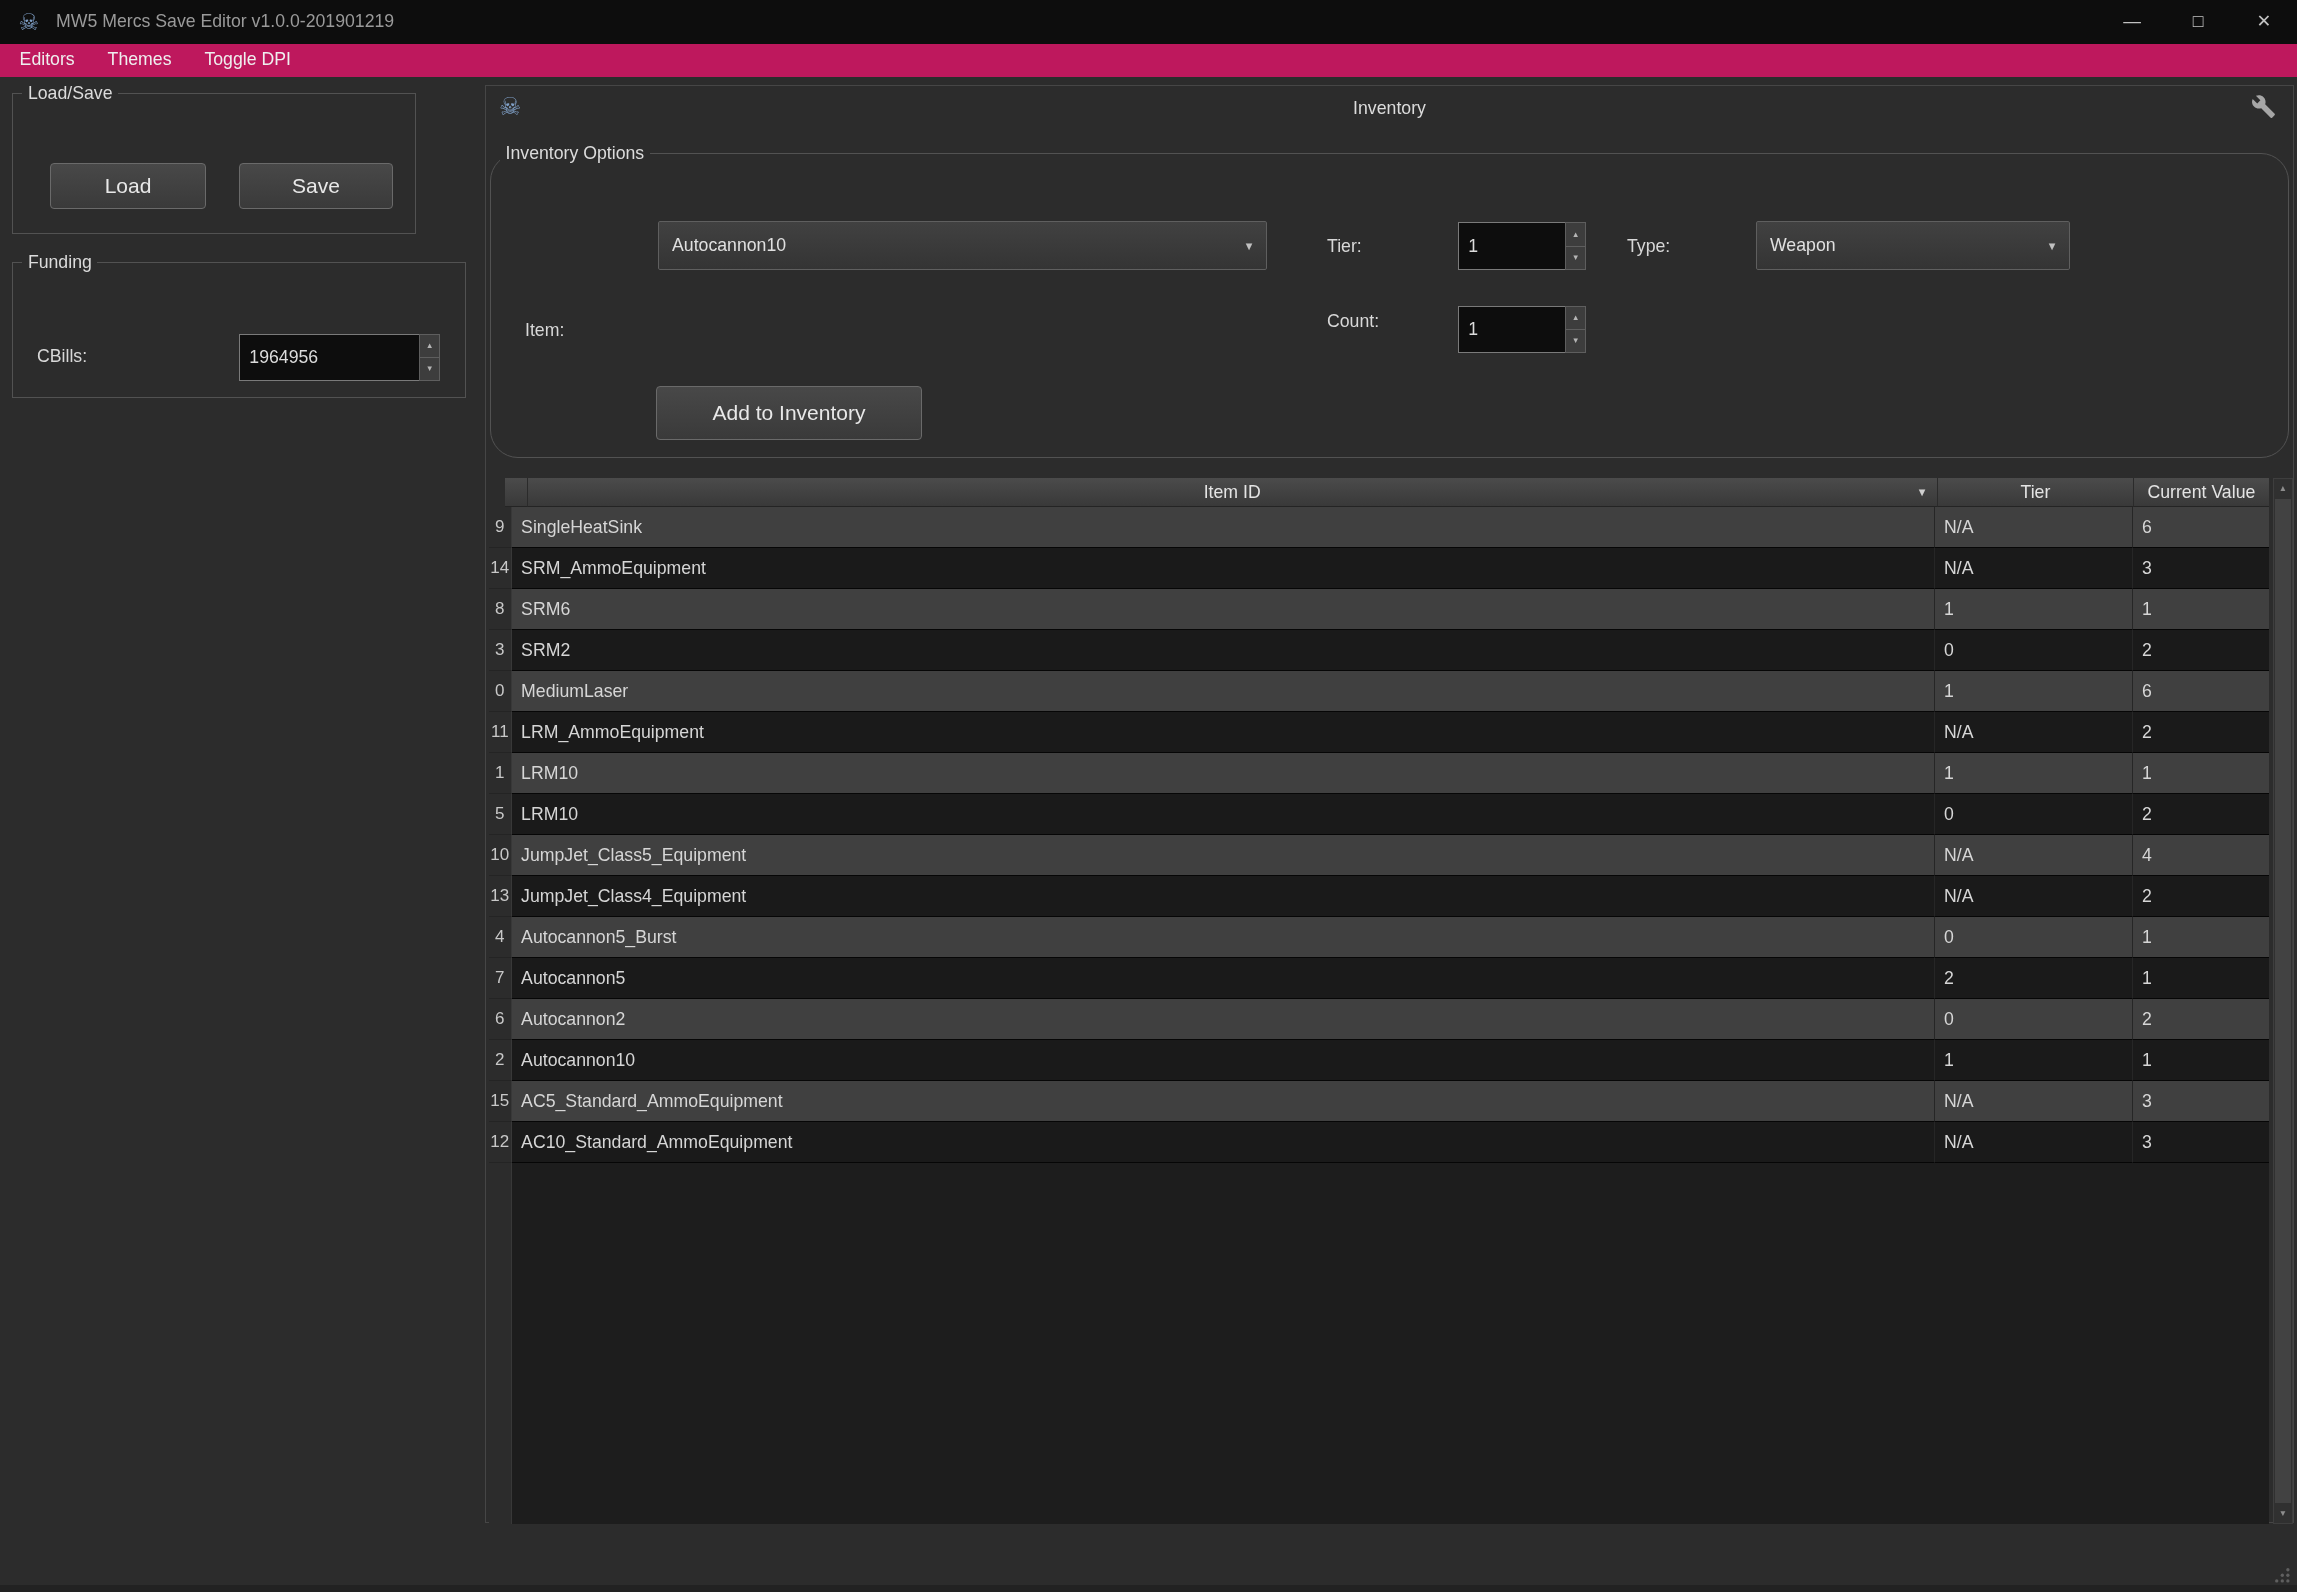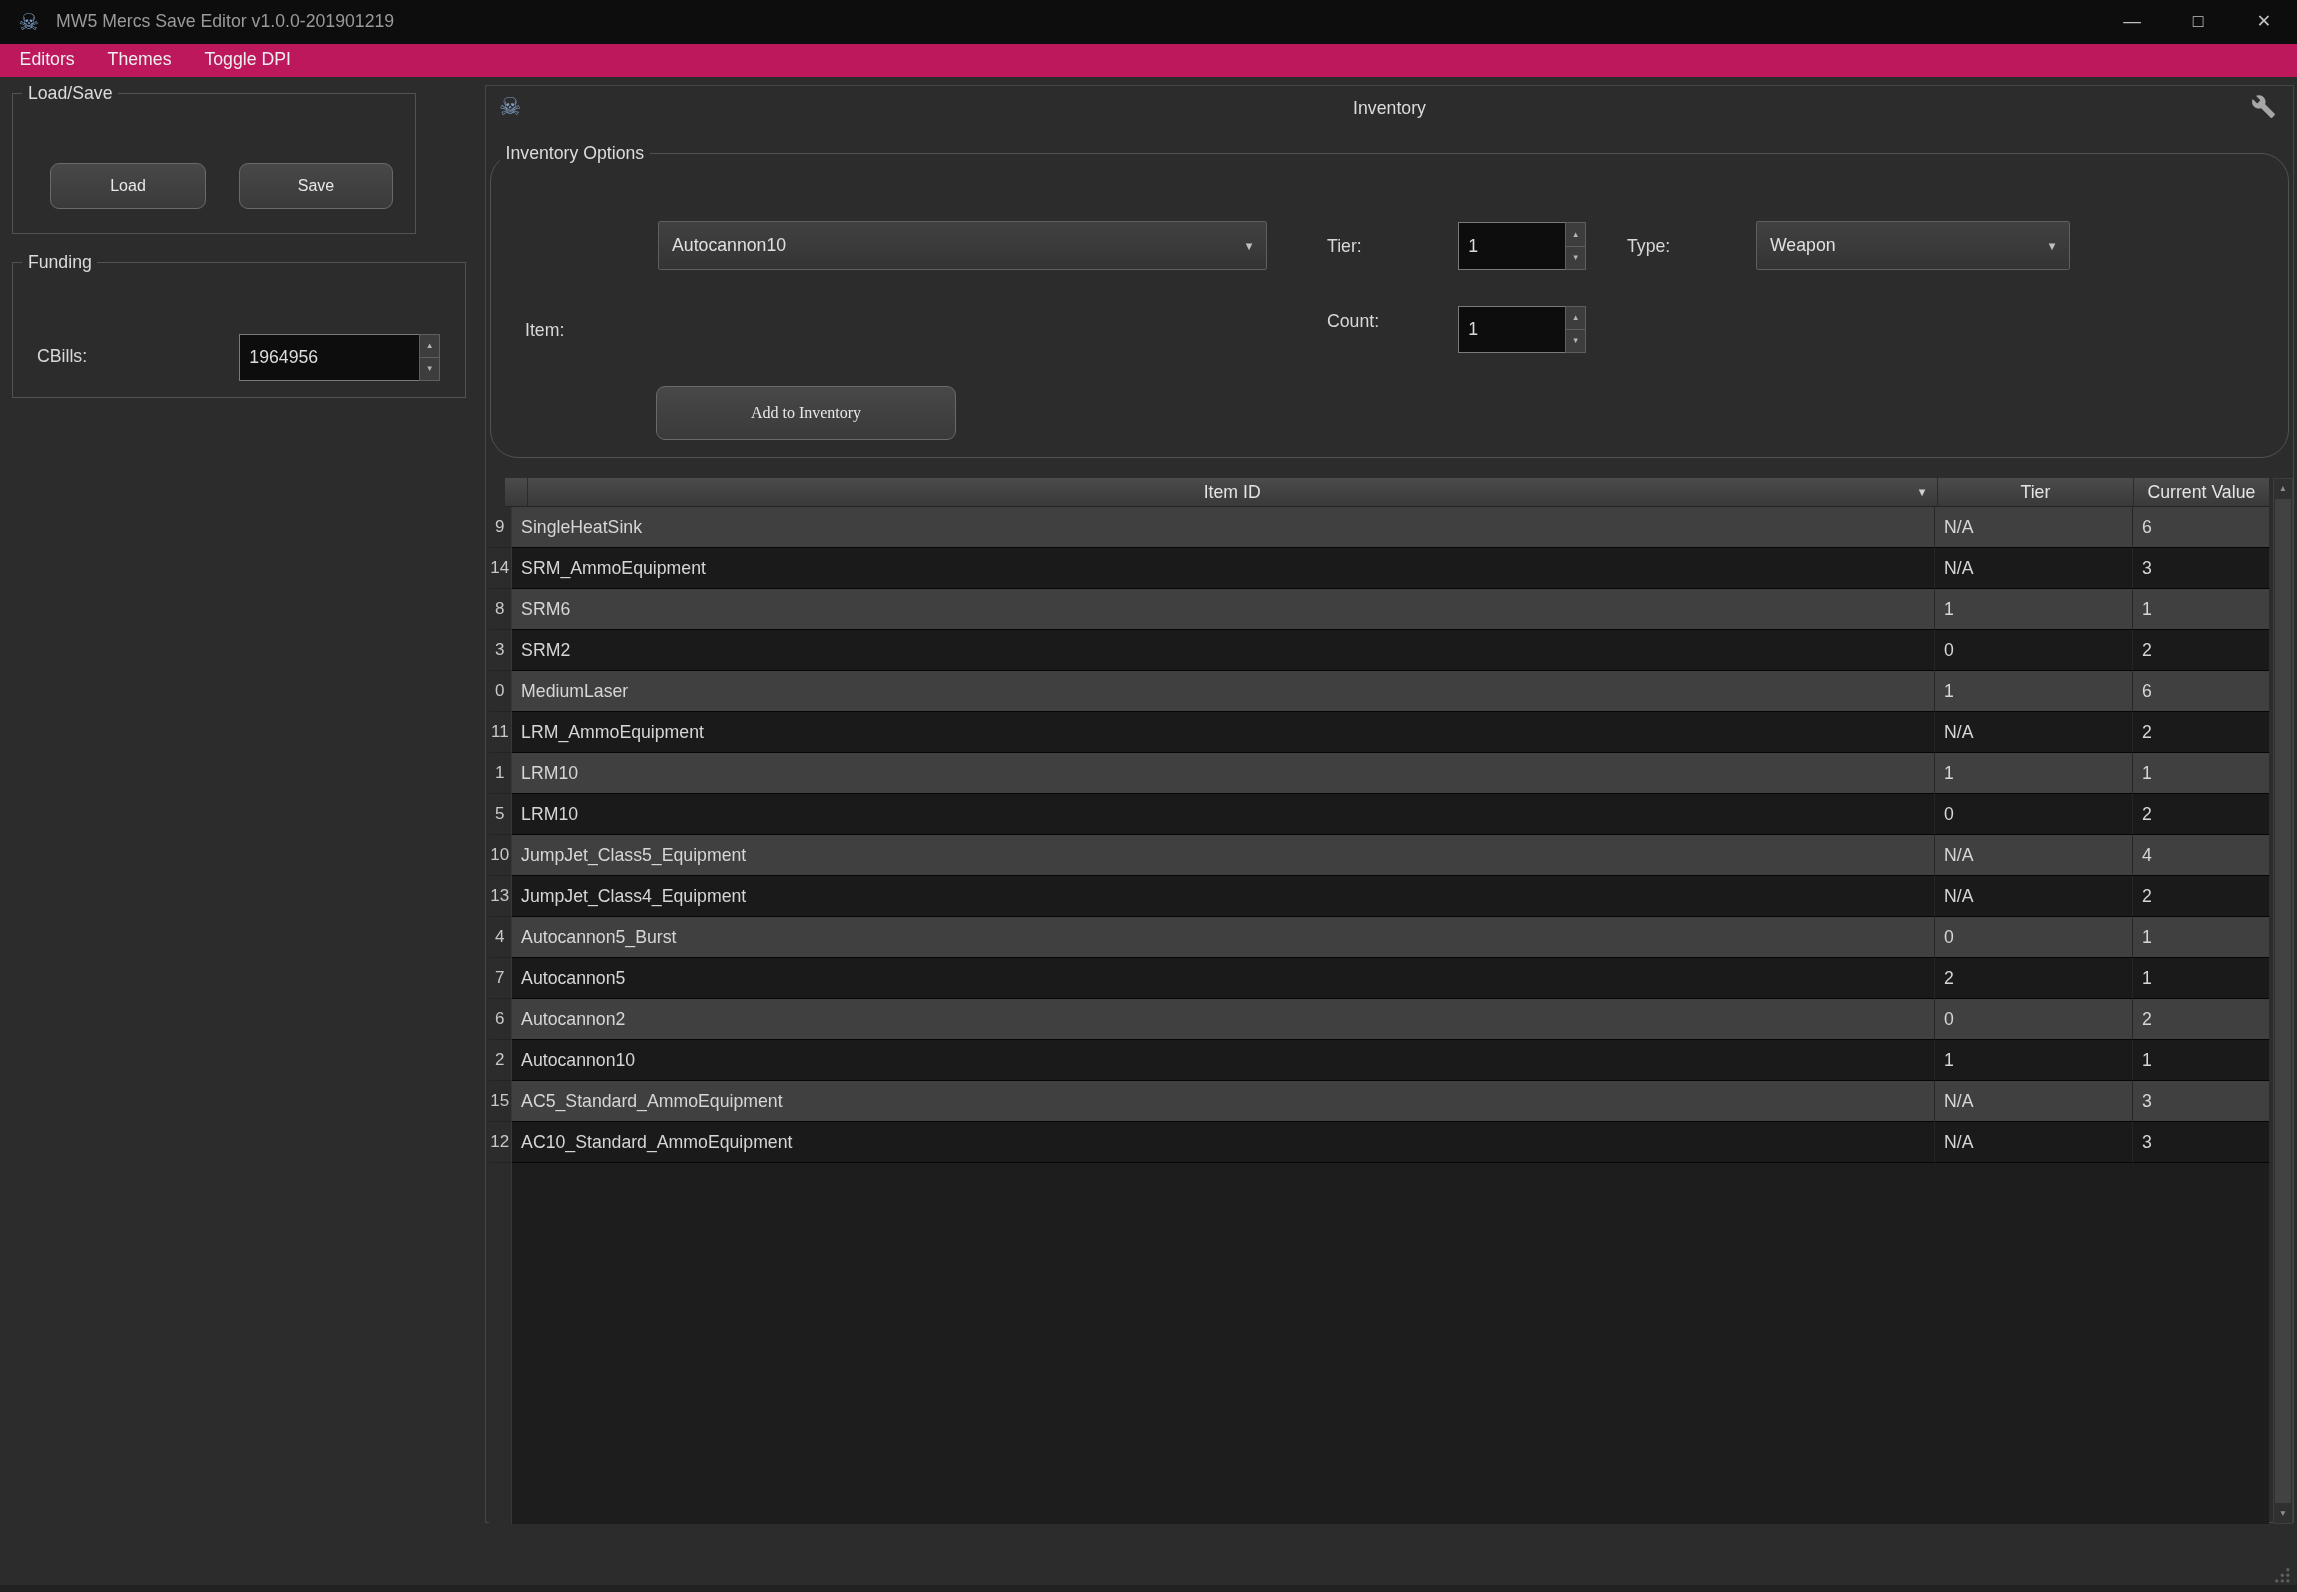--- a/index.html
+++ b/index.html
@@ -20,22 +20,22 @@
   .win-btn .glyph { line-height:1; }
 
   
   .menubar { position:absolute; left:0; top:44px; width:2297px; height:33px; background:#be185d; padding-left:5.6px; }
   .menu-item { display:inline-block; padding:0 14px; line-height:31px; font-size:17.7px; color:#efefef; }
 
   
   .groupbox { position:absolute; border:0.9px solid #525252; }
   .legend { position:absolute; top:-12px; left:9.3px; background:#2c2c2c; padding:0 5.6px; font-size:17.7px; color:#dcdcdc; line-height:22.4px; white-space:nowrap; }
 
-  .btn { position:absolute; background:linear-gradient(#484848,#3a3a3a); border:0.9px solid #6a6a6a; border-radius:9px;
-         color:#e8e8e8; font-size:16px; font-family:inherit; cursor:default; }
+  .btn { position:absolute; background:linear-gradient(#484848,#3a3a3a); border:0.9px solid #6a6a6a; border-radius:4px;
+         color:#e8e8e8; font-size:21px; font-family:inherit; cursor:default; }
 
   .label { position:absolute; font-size:17.7px; color:#d8d8d8; line-height:20.5px; white-space:nowrap; }
 
   
   .spin { position:absolute; display:flex; }
   .spin-input { flex:1; min-width:0; background:#0d0d0d; border:0.9px solid #7a7a7a; border-right:none;
                 color:#dcdcdc; font-size:17.7px; font-family:inherit; padding:0 9.3px; outline:none; }
   .spin-btns { width:21.4px; display:flex; flex-direction:column; }
   .spin-btn { flex:1; background:#3d3d3d; border:0.9px solid #5e5e5e; display:flex; align-items:center; justify-content:center; }
   .spin-btn + .spin-btn { border-top:none; }
@@ -57,21 +57,21 @@
 
   #item-label  { left:39px;  top:234px; }
   #tier-label  { left:841px; top:150px; }
   #type-label  { left:1141px; top:150px; }
   #count-label { left:841px; top:225px; }
 
   #item-dropdown { left:172px;  top:135px; width:609px; height:49px; }
   #type-dropdown { left:1270px; top:135px; width:314px; height:49px; }
   #tier-spin  { left:972px; top:136px; width:128px; height:48px; }
   #count-spin { left:972px; top:220px; width:128px; height:47px; }
-  #add-btn { left:170px; top:300px; width:300px; height:54px;font-family:Liberation Serif, serif; }
+  #add-btn { left:170px; top:300px; width:266px; height:54px; }
 
   
   #table-header { position:absolute; left:2.8px; top:392px; width:1780px; height:29px; display:flex;padding-left:16px; }
   .hcell { position:relative; height:29px; line-height:28px; text-align:center; font-size:17.7px; color:#e4e4e4;
            background:linear-gradient(#4b4b4b,#393939); border-right:0.9px solid #2b2b2b; border-bottom:0.9px solid #242424;
            white-space:nowrap; overflow:hidden; }
   .hcell:last-child { border-right:none; }
   .w-num  { width:23px; }
   .w-item { width:1423px; }
   .w-tier { width:198px; }

